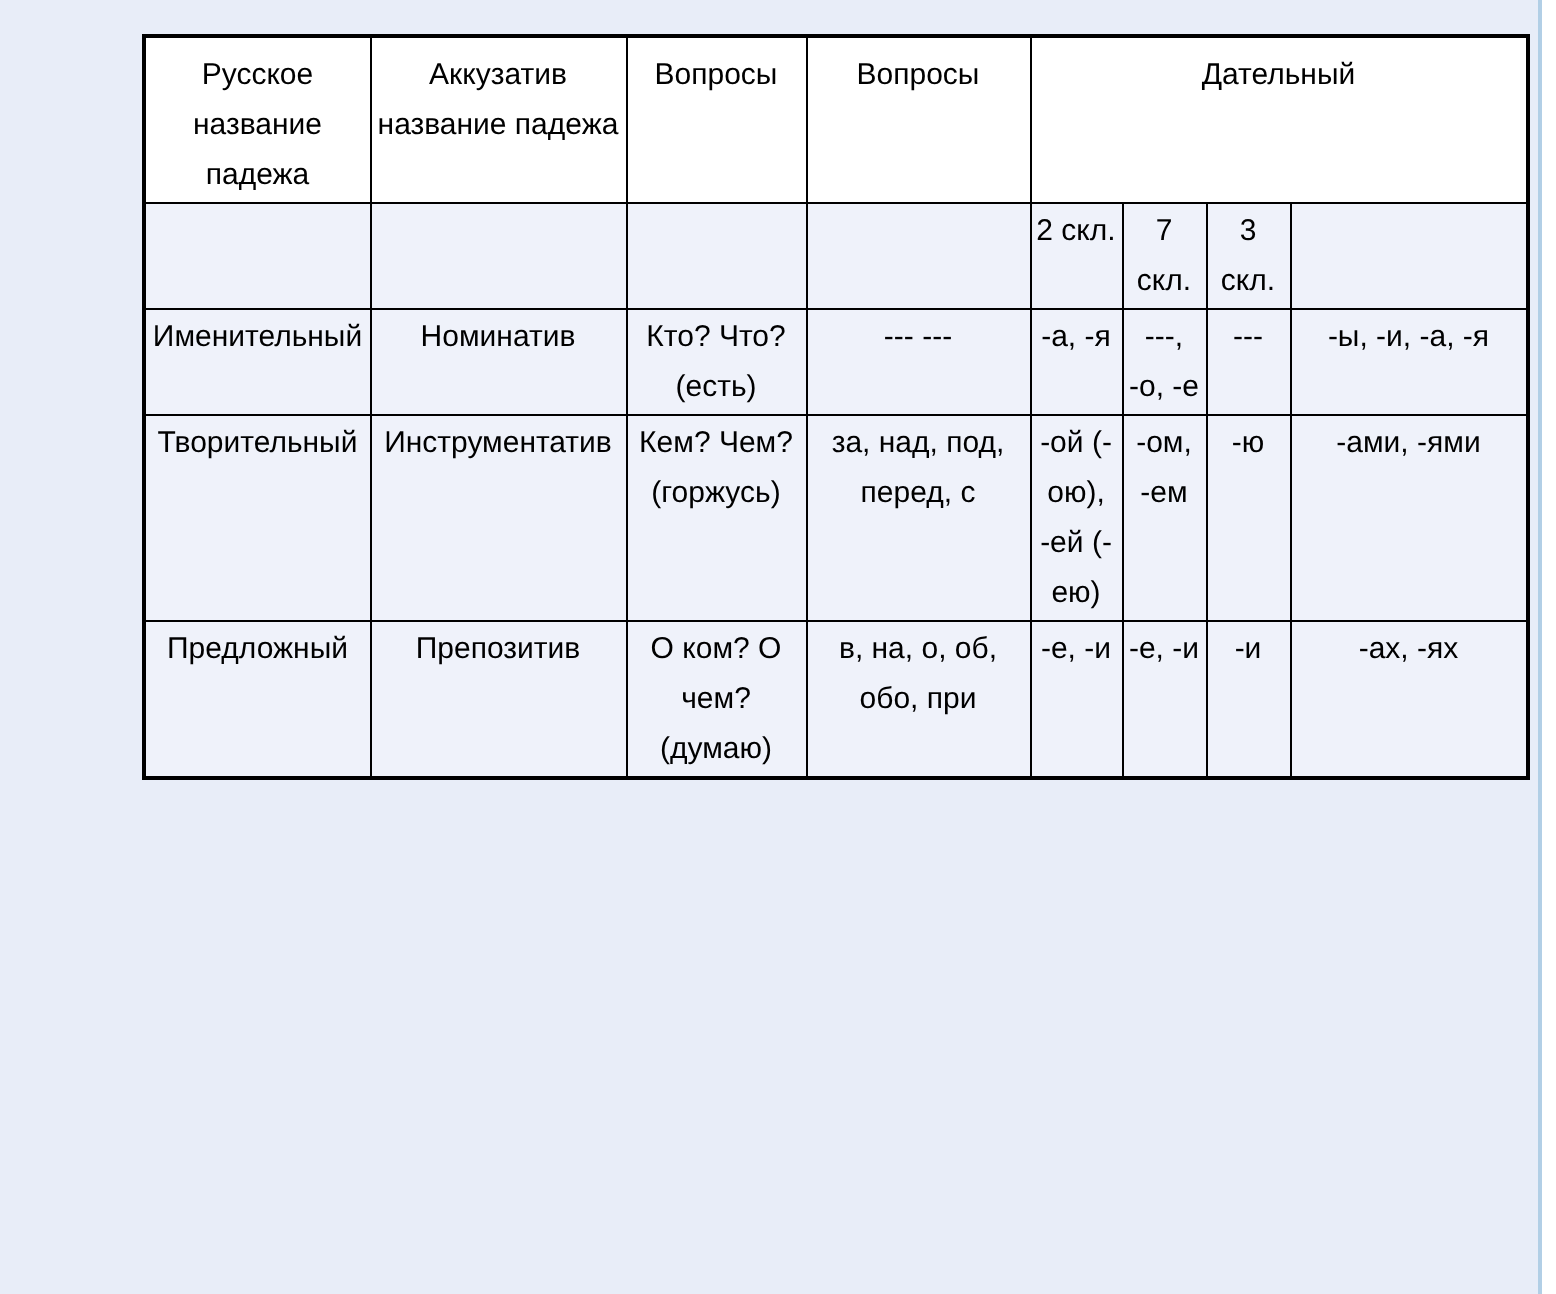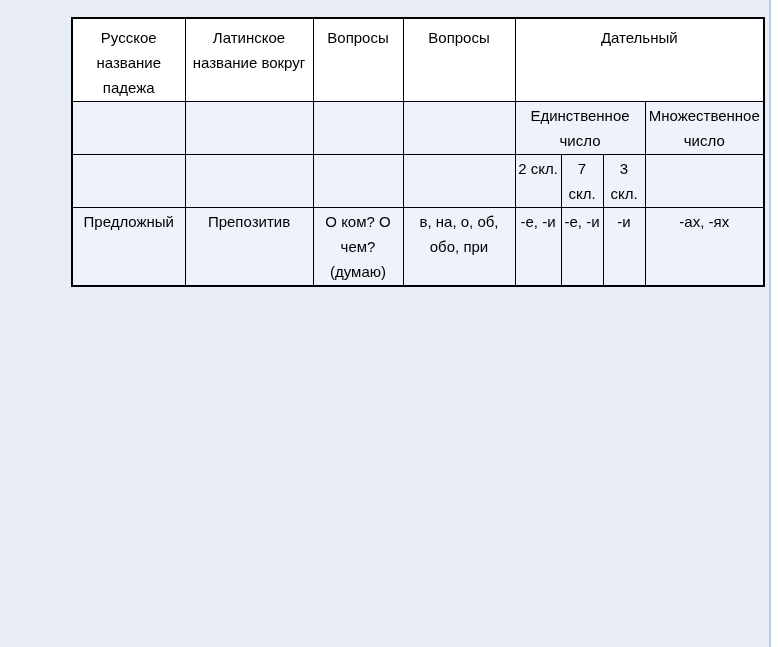--- a/index.html
+++ b/index.html
@@ -53,50 +53,62 @@
       <col style="width:112px">
       <col style="width:46px">
       <col style="width:42px">
       <col style="width:42px">
       <col style="width:119px">
     </colgroup>
 
     <tbody>
         <tr class="h1" style="height:77px">
       <td>Русское название падежа</td>
-      <td>Латинское название вокруг</td>
+      <td>Аккузатив название падежа</td>
       <td>Вопросы</td>
       <td>Вопросы</td>
       <td colspan="4">Дательный</td>
     </tr>
 
-    <tr class="h2" style="height:51px">
-      <td></td>
-      <td></td>
-      <td></td>
-      <td></td>
-      <td colspan="3">Единственное число</td>
-      <td>Множественное число</td>
-    </tr>
 
     <tr class="h3" style="height:51px">
       <td></td>
       <td></td>
       <td></td>
       <td></td>
       <td>2 скл.</td>
       <td>7 скл.</td>
       <td>3 скл.</td>
       <td></td>
     </tr>
 
+    <tr style="height:49px">
+      <td>Именительный</td>
+      <td>Номинатив</td>
+      <td>Кто? Что? (есть)</td>
+      <td>--- ---</td>
+      <td>-а, -я</td>
+      <td>---, -о, -е</td>
+      <td>---</td>
+      <td>-ы, -и, -а, -я</td>
+    </tr>
 
 
 
 
+    <tr style="height:96px">
+      <td>Творительный</td>
+      <td>Инструментатив</td>
+      <td>Кем? Чем? (горжусь)</td>
+      <td>за, над, под, перед, с</td>
+      <td>-ой (-ою), -ей (-ею)</td>
+      <td>-ом, -ем</td>
+      <td>-ю</td>
+      <td>-ами, -ями</td>
+    </tr>
 
     <tr style="height:73px">
       <td>Предложный</td>
       <td>Препозитив</td>
       <td>О ком? О чем? (думаю)</td>
       <td>в, на, о, об, обо, при</td>
       <td>-е, -и</td>
       <td>-е, -и</td>
       <td>-и</td>
       <td>-ах, -ях</td>

